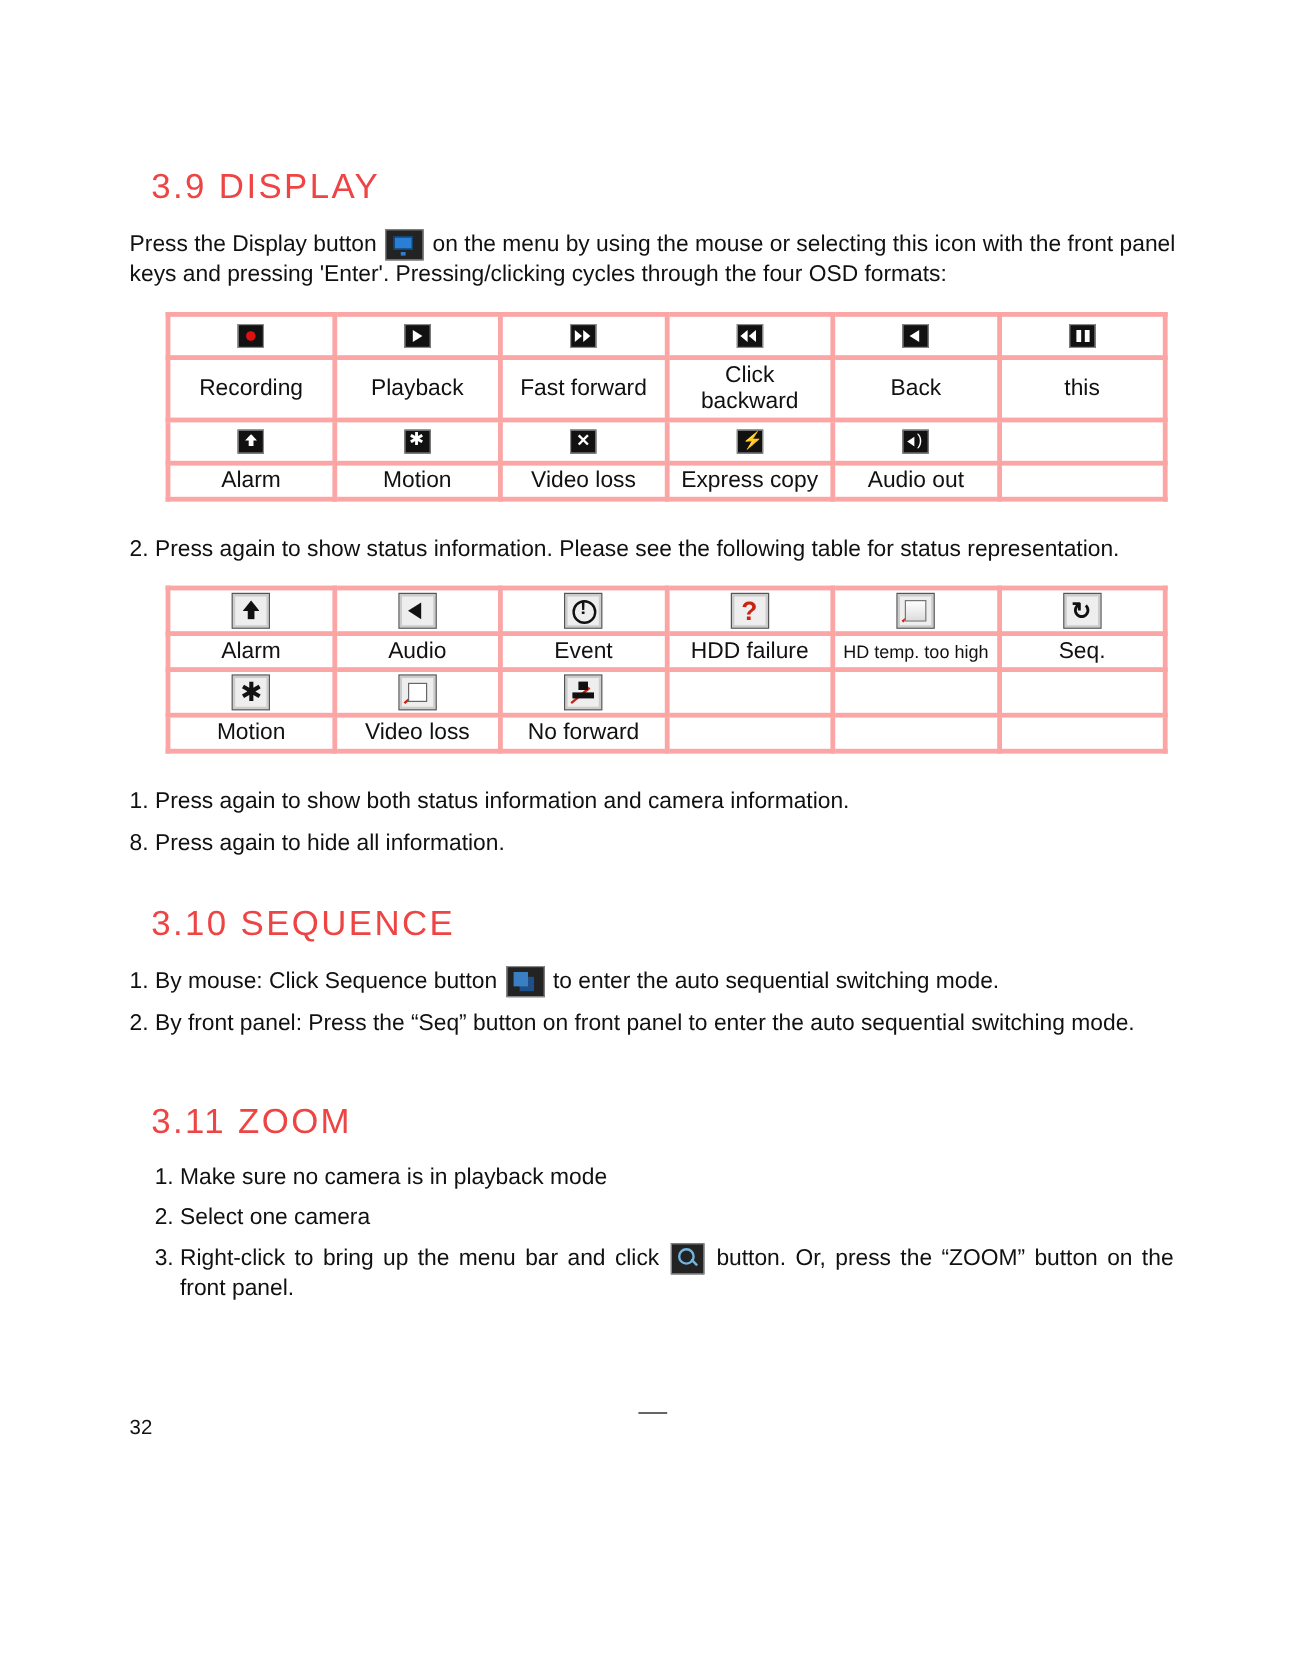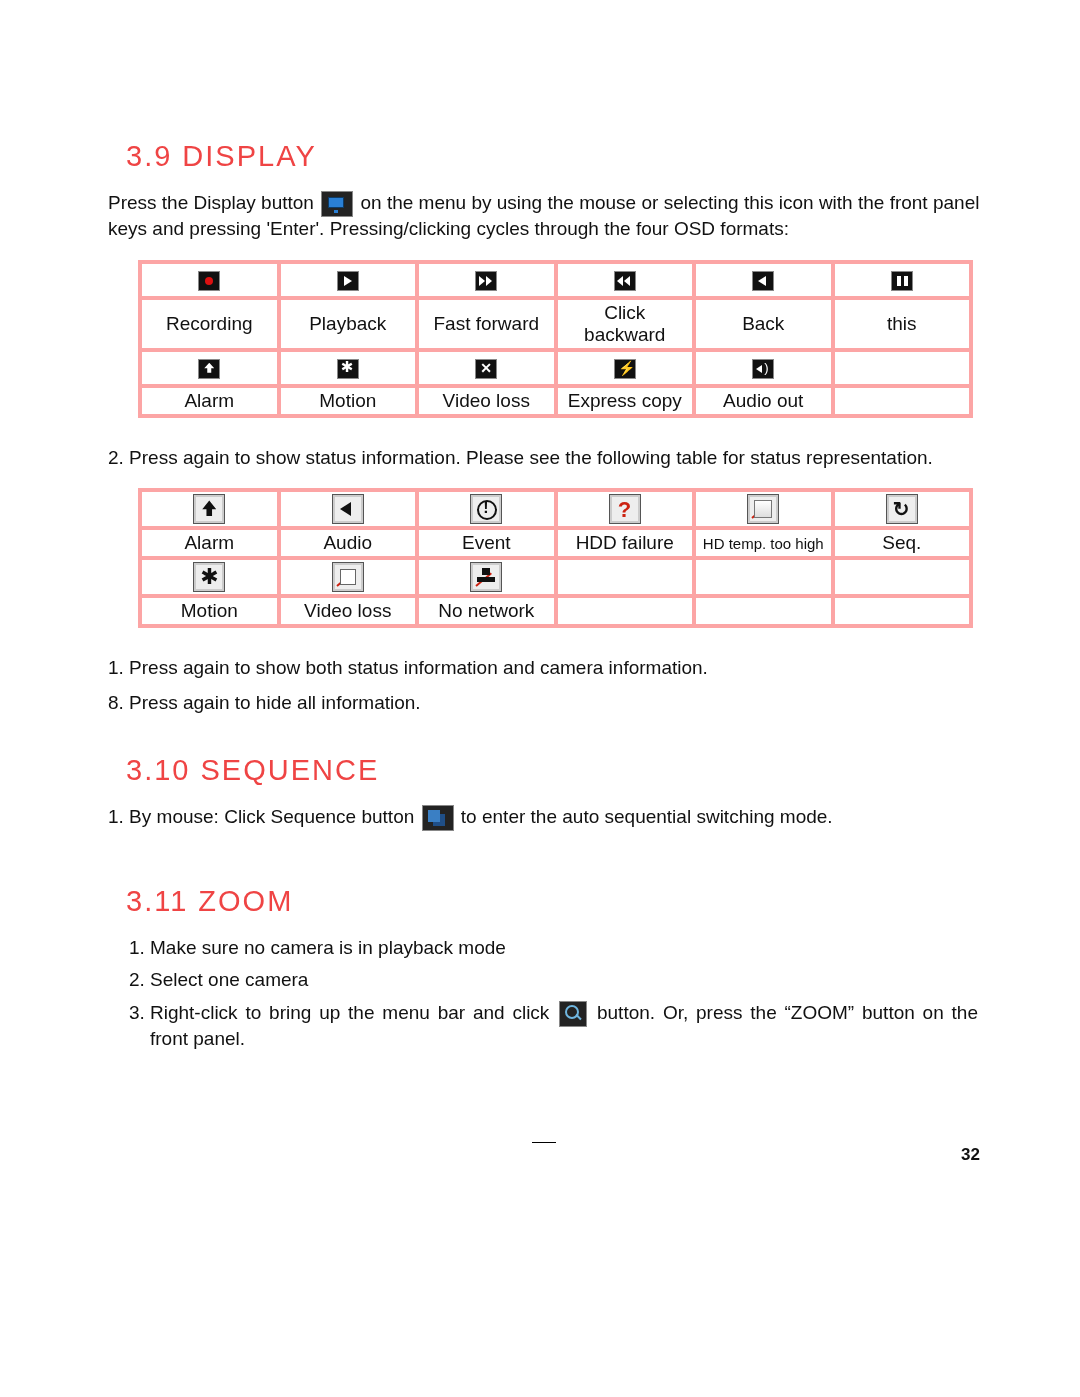--- a/index.html
+++ b/index.html
@@ -146,22 +146,22 @@
     margin: 6px 0 0 0;
     padding-left: 42px;
   }
   ol.zoom-list li {
     margin-bottom: 8px;
     line-height: 1.3;
     text-align: justify;
     padding-right: 2px;
   }
   .page-num {
-    text-align: right;
-    font-weight: bold;
+    text-align: left;
+    font-weight: normal;
     font-size: 17px;
     margin-top: 90px;
   }
   .spaced { margin-top: 34px; }
   hr.footer-rule { width: 24px; border: none; border-top: 1px solid #000; margin: 0 auto 2px auto;}
 </style>
 </head>
 <body>
 
 <div class="page">
@@ -236,38 +236,39 @@
       <td class="icon-cell"><span class="ico-lg motion"></span></td>
       <td class="icon-cell"><span class="ico-lg vloss"></span></td>
       <td class="icon-cell"><span class="ico-lg nonet"><span class="mon"></span></span></td>
       <td class="icon-cell"></td>
       <td class="icon-cell"></td>
       <td class="icon-cell"></td>
     </tr>
     <tr>
       <td>Motion</td>
       <td>Video loss</td>
-      <td>No network</td>
+      <td>No forward</td>
       <td></td>
       <td></td>
       <td></td>
     </tr>
   </tbody>
     </table>
 
   <p>1. Press again to show both status information and camera information.</p>
   <p>8. Press again to hide all information.</p>
 
   <h2 class="section-heading" style="margin-top:38px;">3.10 SEQUENCE</h2>
 
   <p>
     <span>1. By mouse: Click Sequence button </span>
     <span class="inline-icon seq-icon"></span>
     <span> to enter the auto sequential switching mode.</span>
   </p>
+  <p>2. By front panel: Press the “Seq” button on front panel to enter the auto sequential switching mode.</p>
 
   <h2 class="section-heading" style="margin-top:54px;">3.11 ZOOM</h2>
 
   <ol class="zoom-list">
     <li>Make sure no camera is in playback mode</li>
     <li>Select one camera</li>
     <li>
       <span>Right-click to bring up the menu bar and click </span>
       <span class="inline-icon zoom-icon"></span>
       <span> button. Or, press the “ZOOM” button on the front panel.</span>

